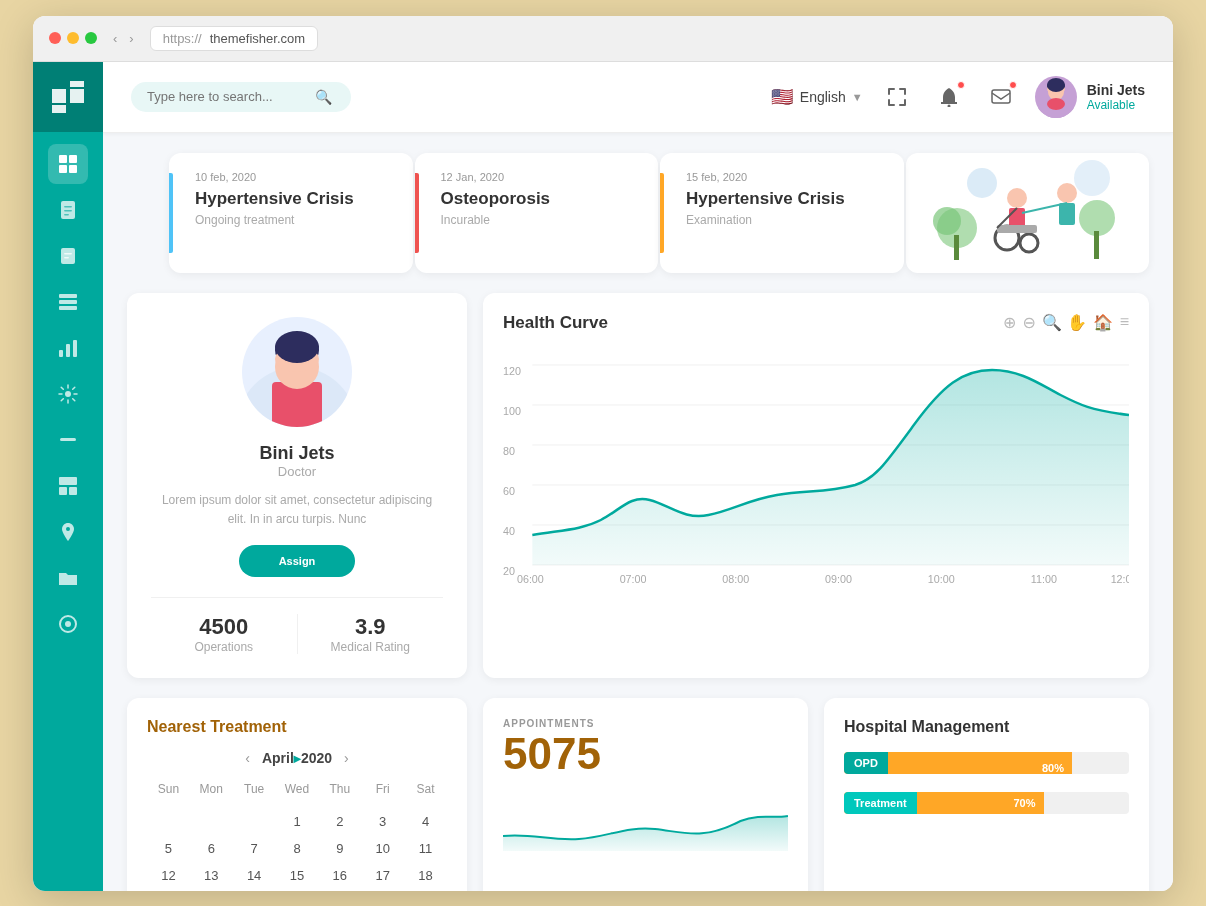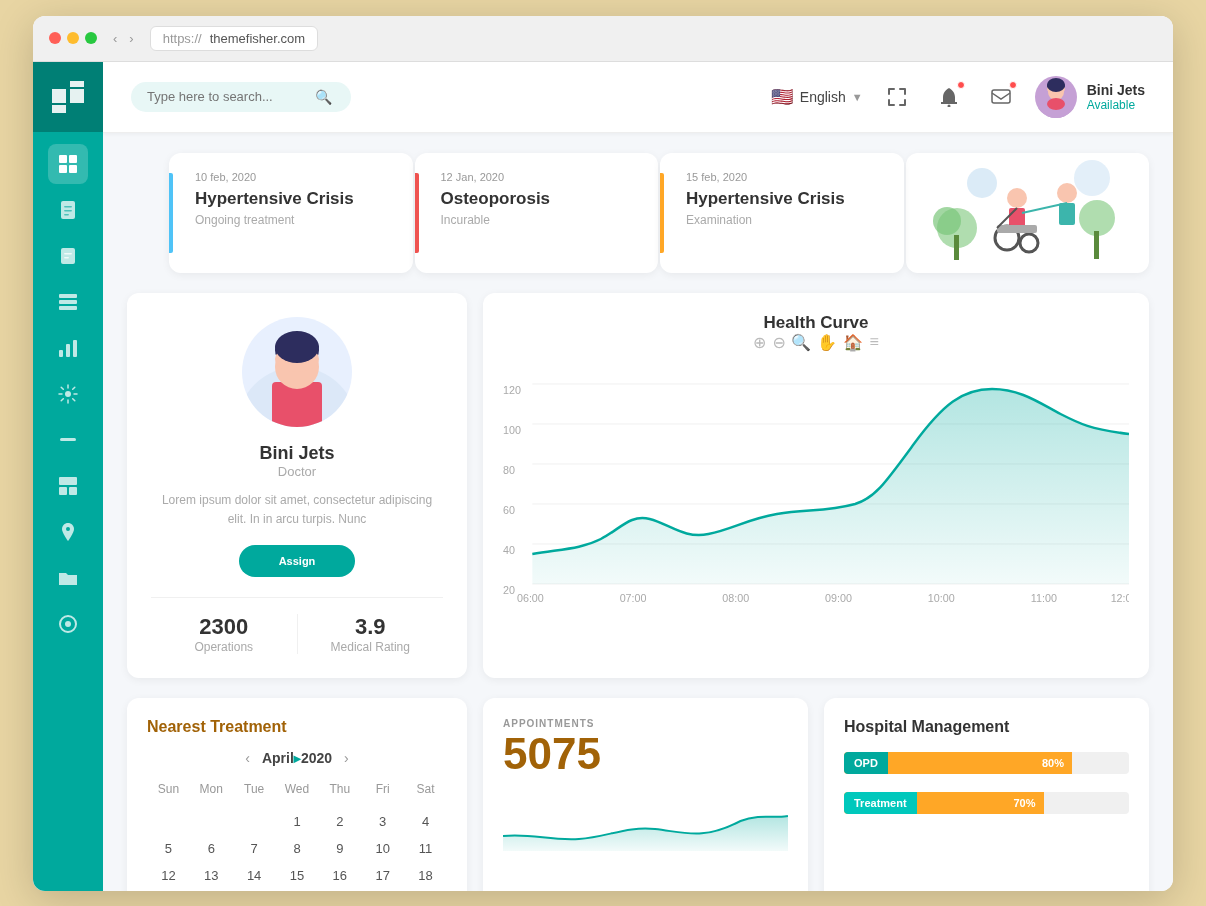--- a/index.html
+++ b/index.html
@@ -273,21 +273,20 @@
       background: #fff;
       border-radius: 12px;
       padding: 20px;
       box-shadow: 0 2px 8px rgba(0,0,0,0.06);
     }
     .hc-header {
       display: flex;
       align-items: center;
       justify-content: space-between;
       margin-bottom: 12px;
-      flex-direction: column;
     }
     .hc-title { font-size: 17px; font-weight: 600; color: #333; }
     .hc-icons { display: flex; gap: 6px; color: #bbb; font-size: 16px; }
     .chart-container { position: relative; height: 240px; }
     
     .bottom-section {
       display: grid;
       grid-template-columns: 340px 1fr 1fr;
       gap: 16px;
     }
@@ -575,21 +574,21 @@
                 <ellipse cx="55" cy="42" rx="22" ry="13" fill="#f9c5af"></ellipse>
                 <ellipse cx="55" cy="30" rx="22" ry="16" fill="#2d2d5e"></ellipse>
               </svg>
             </div>
             <div class="doctor-name">Bini Jets</div>
             <div class="doctor-title">Doctor</div>
             <div class="doctor-bio">Lorem ipsum dolor sit amet, consectetur adipiscing elit. In in arcu turpis. Nunc</div>
             <button class="assign-btn">Assign</button>
             <div class="doctor-stats">
               <div class="stat-item">
-                <div class="stat-num">2300</div>
+                <div class="stat-num">4500</div>
                 <div class="stat-label">Operations</div>
               </div>
               <div class="stat-item">
                 <div class="stat-num">3.9</div>
                 <div class="stat-label">Medical Rating</div>
               </div>
             </div>
           </div>
 
           <div class="health-curve-card">
@@ -714,21 +713,21 @@
                 <path d="M0 45 C30 42 50 50 80 48 C110 46 130 35 160 38 C190 41 210 50 250 30 C270 22 290 28 300 25 L300 60 L0 60 Z" fill="url(#aptGrad)"></path>
                 <path d="M0 45 C30 42 50 50 80 48 C110 46 130 35 160 38 C190 41 210 50 250 30 C270 22 290 28 300 25" fill="none" stroke="#00a99d" stroke-width="2"></path>
               </svg>
             </div>
           </div>
 
           <div class="hospital-card">
             <div class="hosp-title">Hospital Management</div>
             <div class="progress-item">
               <div class="progress-track">
-                <div class="progress-fill fill-opd" style="width: 80%; position: relative; display: flex; align-items: center;">
+                <div class="progress-fill fill-opd" style="width: 80%; position: relative; display: flex; align-items: flex-end;">
                   <span style="position:absolute; left:0; padding:0 8px; color:#fff; font-size:11px; font-weight:700; background:#00a99d; height:100%; display:flex; align-items:center; padding: 0 10px; border-radius:3px 0 0 3px;">OPD</span>
                   <span style="margin-left:auto;">80%</span>
                 </div>
               </div>
             </div>
             <div style="height:8px;"></div>
             <div class="progress-item">
               <div class="progress-track">
                 <div class="progress-fill fill-treatment" style="width: 70%; position: relative; display: flex; align-items: center;">
                   <span style="position:absolute; left:0; padding:0 8px; color:#fff; font-size:11px; font-weight:700; background:#00c8bc; height:100%; display:flex; align-items:center; padding: 0 10px; border-radius:3px 0 0 3px;">Treatment</span>

